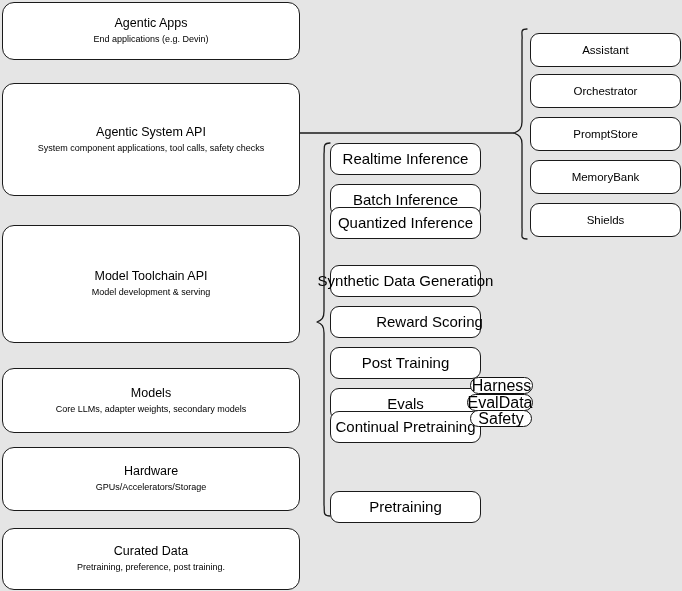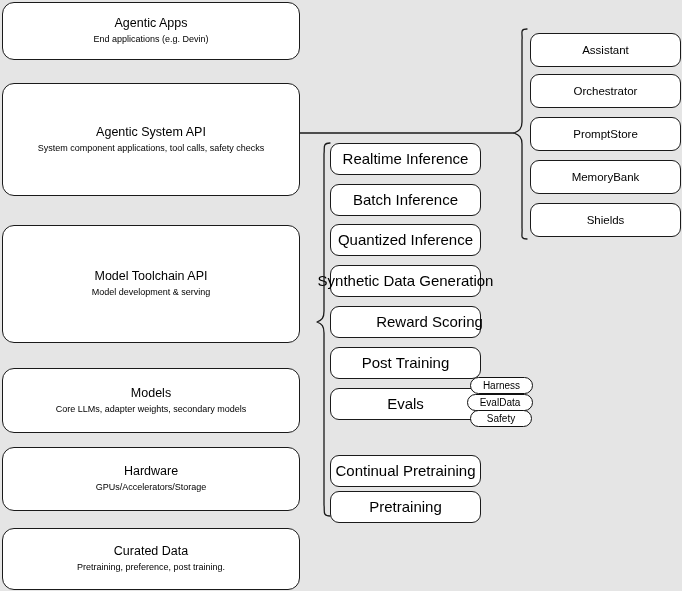--- a/index.html
+++ b/index.html
@@ -84,21 +84,21 @@
     border: 1.4px solid #111111;
     border-radius: 11px;
     background: #ffffff;
     height: 17px;
     display: flex;
     align-items: center;
     justify-content: center;
     z-index: 40;
   }
   .pill .title {
-    font-size: 10px;
+    font-size: 16px;
     line-height: 13px;
     white-space: nowrap;
   }
 
   
   .svg-layer {
     position: absolute;
     left: 0;
     top: 0;
     width: 682px;
@@ -174,36 +174,36 @@
     <div class="title">Curated Data</div>
     <div class="subtitle">Pretraining, preference, post training.</div>
   </div>
 
   <div class="node mid-node" style="top:143px;">
     <div class="title">Realtime Inference</div>
   </div>
   <div class="node mid-node" style="top:184px;">
     <div class="title">Batch Inference</div>
   </div>
-  <div class="node mid-node" style="top:207px;margin-top:17px;">
+  <div class="node mid-node" style="top:207px;">
     <div class="title">Quantized Inference</div>
   </div>
   <div class="node mid-node" style="top:265px;">
     <div class="title">Synthetic Data Generation</div>
   </div>
   <div class="node mid-node" style="top:306px;padding-left:48px;">
     <div class="title">Reward Scoring</div>
   </div>
   <div class="node mid-node" style="top:347px;">
     <div class="title">Post Training</div>
   </div>
   <div class="node mid-node" style="top:388px;">
     <div class="title">Evals</div>
   </div>
-  <div class="node mid-node" style="top:455px;">
+  <div class="node mid-node" style="top:411px;">
     <div class="title">Continual Pretraining</div>
   </div>
   <div class="node mid-node" style="top:491px;">
     <div class="title">Pretraining</div>
   </div>
 
   <div class="pill" style="left:470px; top:377px; width:63px;">
     <div class="title">Harness</div>
   </div>
   <div class="pill" style="left:467px; top:394px; width:66px;">

